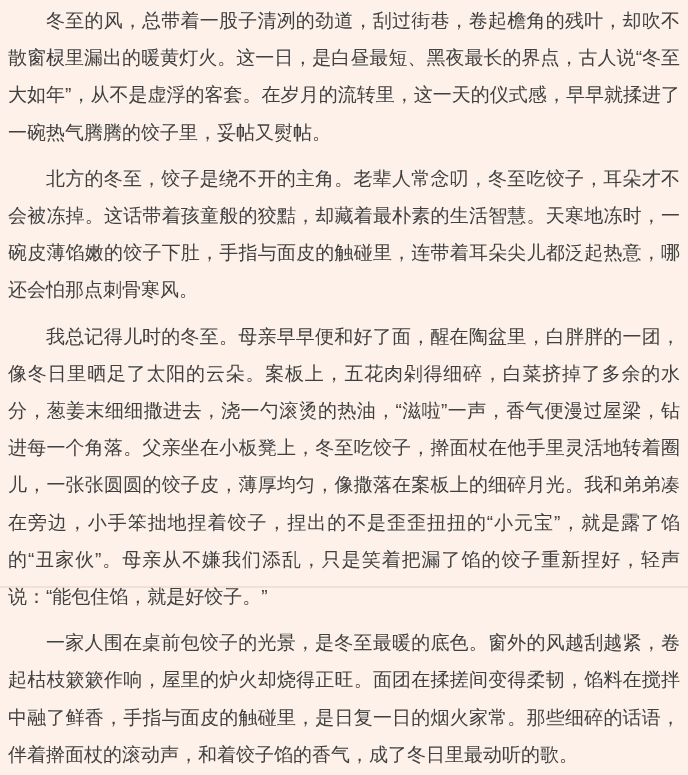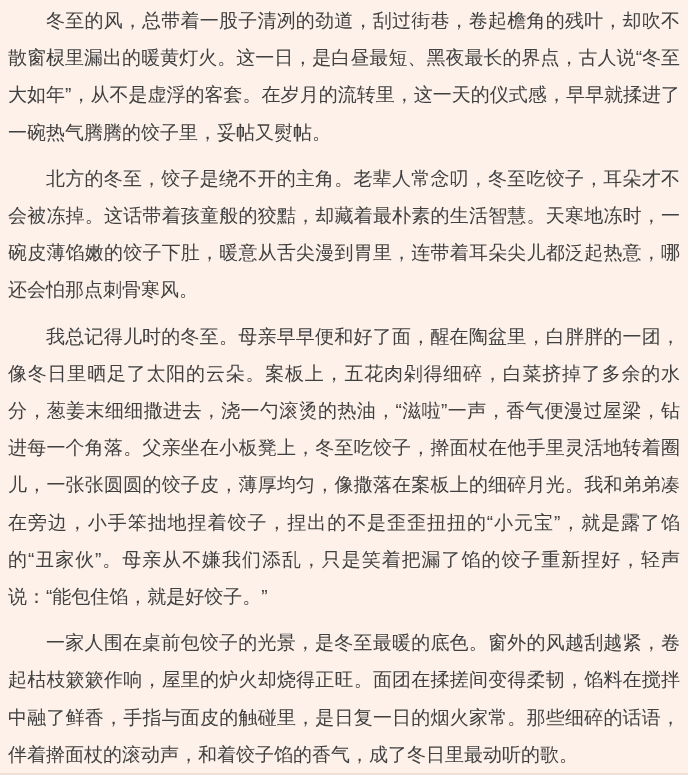--- a/index.html
+++ b/index.html
@@ -9,21 +9,21 @@
     height: 775px;
     overflow: hidden;
   }
   body {
     background: #fdf1ea;
     font-family: "Liberation Sans", "DejaVu Sans", sans-serif;
   }
   .page {
     box-sizing: border-box;
     width: 688px;
-    height: 775px;
+    height: 588px;
     background: #fdf1ea;
     border-bottom: 2px solid #f2e0d7;
   }
   .article {
     box-sizing: border-box;
     padding: 2px 8px 0 8px;
     color: #404040;
     font-size: 19px;
     line-height: 37.2px;
     text-align: justify;
@@ -37,17 +37,17 @@
   .article p:last-child {
     margin-bottom: 4px;
   }
 </style>
 </head>
 <body>
 
 <div class="page">
   <article class="article">
     <p>冬至的风，总带着一股子清冽的劲道，刮过街巷，卷起檐角的残叶，却吹不散窗棂里漏出的暖黄灯火。这一日，是白昼最短、黑夜最长的界点，古人说“冬至大如年”，从不是虚浮的客套。在岁月的流转里，这一天的仪式感，早早就揉进了一碗热气腾腾的饺子里，妥帖又熨帖。</p>
-    <p>北方的冬至，饺子是绕不开的主角。老辈人常念叨，冬至吃饺子，耳朵才不会被冻掉。这话带着孩童般的狡黠，却藏着最朴素的生活智慧。天寒地冻时，一碗皮薄馅嫩的饺子下肚，暖意从舌尖漫到胃里，连带着耳朵尖儿都泛起热意，哪还会怕那点刺骨寒风。</p>
+    <p>北方的冬至，饺子是绕不开的主角。老辈人常念叨，冬至吃饺子，耳朵才不会被冻掉。这话带着孩童般的狡黠，却藏着最朴素的生活智慧。天寒地冻时，一碗皮薄馅嫩的饺子下肚，手指与面皮的触碰里，连带着耳朵尖儿都泛起热意，哪还会怕那点刺骨寒风。</p>
     <p>我总记得儿时的冬至。母亲早早便和好了面，醒在陶盆里，白胖胖的一团，像冬日里晒足了太阳的云朵。案板上，五花肉剁得细碎，白菜挤掉了多余的水分，葱姜末细细撒进去，浇一勺滚烫的热油，“滋啦”一声，香气便漫过屋梁，钻进每一个角落。父亲坐在小板凳上，冬至吃饺子，擀面杖在他手里灵活地转着圈儿，一张张圆圆的饺子皮，薄厚均匀，像撒落在案板上的细碎月光。我和弟弟凑在旁边，小手笨拙地捏着饺子，捏出的不是歪歪扭扭的“小元宝”，就是露了馅的“丑家伙”。母亲从不嫌我们添乱，只是笑着把漏了馅的饺子重新捏好，轻声说：“能包住馅，就是好饺子。”</p>
     <p>一家人围在桌前包饺子的光景，是冬至最暖的底色。窗外的风越刮越紧，卷起枯枝簌簌作响，屋里的炉火却烧得正旺。面团在揉搓间变得柔韧，馅料在搅拌中融了鲜香，手指与面皮的触碰里，是日复一日的烟火家常。那些细碎的话语，伴着擀面杖的滚动声，和着饺子馅的香气，成了冬日里最动听的歌。</p>
   </article>
 </div>
 
 </body></html>

